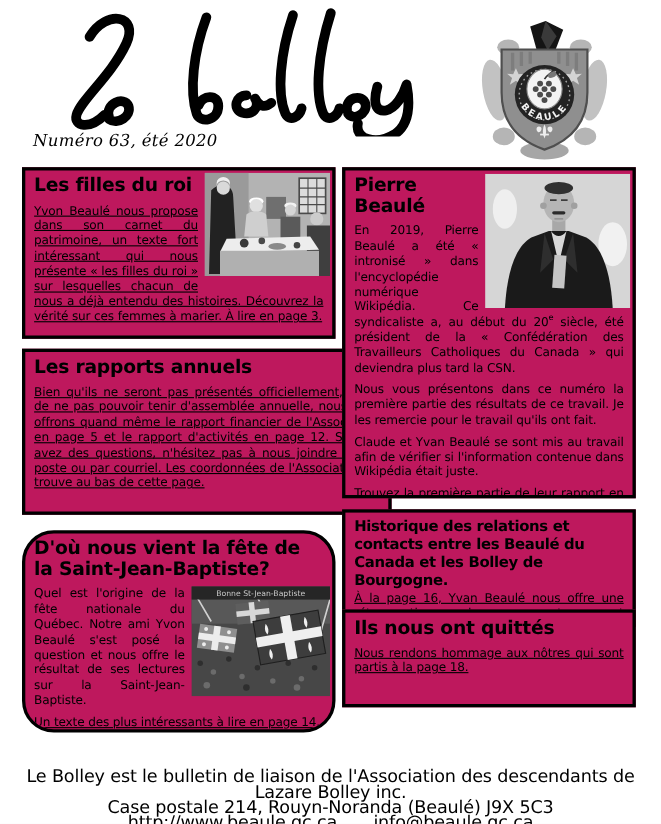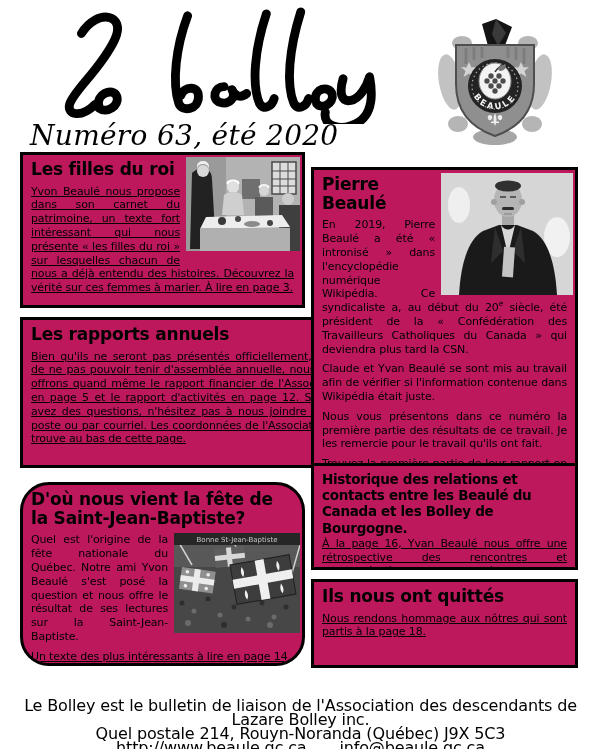--- a/index.html
+++ b/index.html
@@ -1,37 +1,37 @@
 <!DOCTYPE html>
 <html lang="fr"><head>
 <meta charset="utf-8">
 <style>
   html,body{margin:0;padding:0;background:#e8e8e8;}
   .page{position:relative;width:601px;height:749px;background:#ffffff;margin:0 auto;
         font-family:"DejaVu Sans",sans-serif;color:#000;overflow:hidden;}
   
   .script-title{position:absolute;left:20px;top:4px;width:412px;height:120px;}
   .issue{position:absolute;left:30px;top:119px;font-family:"DejaVu Serif",serif;
-         font-style:italic;font-size:28px;letter-spacing:0.3px;}
+         font-style:italic;font-size:15px;letter-spacing:0.3px;}
   .crest{position:absolute;left:436px;top:18px;width:118px;height:130px;}
   
   .box{position:absolute;border:3px solid #000;background:#be185d;box-sizing:border-box;
        padding:3px 8px 4px 8px;overflow:hidden;}
   .box h2{font-size:17px;font-weight:bold;margin:2px 0 6px 0;letter-spacing:-0.2px;line-height:1.1;}
   .box h2.small{font-size:13.5px;letter-spacing:-0.3px;line-height:1.2;margin-bottom:1px;}
   .box p{font-size:11px;line-height:13.8px;margin:0 0 6px 0;text-align:justify;letter-spacing:-0.15px;}
   .box p:last-child{margin-bottom:0;text-decoration:underline;}
   sup{font-size:7.5px;vertical-align:super;line-height:0;}
   .img-right{float:right;}
   #box-filles{left:20px;top:152px;width:285px;height:156px;}
   #box-rapports{left:20px;top:317px;width:336px;height:151px;}
   #box-stjean{left:20px;top:482px;width:285px;height:184px;border-radius:29px;}
-  #box-pierre{left:311px;top:152px;width:267px;height:301px;margin-top:15px;}
+  #box-pierre{left:311px;top:152px;width:267px;height:301px;}
   #box-historique{left:311px;top:463px;width:267px;height:107px;}
-  #box-quittes{left:311px;top:579px;width:267px;height:89px;}
+  #box-quittes{left:311px;top:554px;width:267px;height:89px;}
   #filles-img{width:114px;height:94px;margin:-1px -6px 4px 6px;}
   #pierre-img{width:132px;height:122px;margin:0px -6px 4px 6px;}
   #flags-img{width:126px;height:100px;margin:0 -6px 4px 6px;}
   
   .footer{position:absolute;left:0;top:699px;width:601px;text-align:center;
           font-size:16px;line-height:14px;letter-spacing:-0.15px;}
   .footer .contact span{display:inline-block;margin:0 14px;}
 </style>
 </head>
 <body>
@@ -209,37 +209,37 @@
       <ellipse cx="67" cy="27" rx="14" ry="17" fill="#b5b5b5"></ellipse>
       <ellipse cx="67" cy="13" rx="13" ry="5.5" fill="#303030"></ellipse>
       <circle cx="53" cy="29" r="3" fill="#a0a0a0"></circle>
       <circle cx="81" cy="29" r="3" fill="#a0a0a0"></circle>
       <path d="M59,24 H65 M69,24 H75" stroke="#3c3c3c" stroke-width="1.6"></path>
       <rect x="61" y="34" width="12" height="3" rx="1.5" fill="#2b2b2b"></rect>
       <path d="M63,41 H71" stroke="#8a8a8a" stroke-width="1.2"></path>
     </svg>
     <h2>Pierre Beaulé</h2>
     <p><span>En 2019, Pierre Beaulé a été « intronisé » dans l'encyclopédie numérique Wikipédia. Ce syndicaliste a, au début du 20</span><sup>e</sup><span> siècle, été président de la « Confédération des Travailleurs Catholiques du Canada » qui deviendra plus tard la CSN.</span></p>
+    <p>Nous vous présentons dans ce numéro la première partie des résultats de ce travail. Je les remercie pour le travail qu'ils ont fait.</p>
     <p>Claude et Yvan Beaulé se sont mis au travail afin de vérifier si l'information contenue dans Wikipédia était juste.</p>
-    <p>Nous vous présentons dans ce numéro la première partie des résultats de ce travail. Je les remercie pour le travail qu'ils ont fait.</p>
     <p>Trouvez la première partie de leur rapport en page 6.</p>
   </article>
 
   <article class="box" id="box-historique">
     <h2 class="small">Historique des relations et contacts entre les Beaulé du Canada et les Bolley de Bourgogne.</h2>
     <p>À la page 16, Yvan Beaulé nous offre une rétrospective des rencontres et communications avec nos cousins,</p>
   </article>
 
   <article class="box" id="box-quittes">
     <h2>Ils nous ont quittés</h2>
     <p>Nous rendons hommage aux nôtres qui sont partis à la page 18.</p>
   </article>
 
   <footer class="footer">
     <div>Le Bolley est le bulletin de liaison de l'Association des descendants de Lazare Bolley inc.</div>
-    <div>Quel postale 214, Rouyn-Noranda (Québec) J9X 5C3</div>
+    <div>Case postale 214, Rouyn-Noranda (Beaulé) J9X 5C3</div>
     <div class="contact">
       <span>http://www.beaule.qc.ca</span>
       <span>info@beaule.qc.ca</span>
     </div>
   </footer>
 
 </div>
 
 </body></html>

